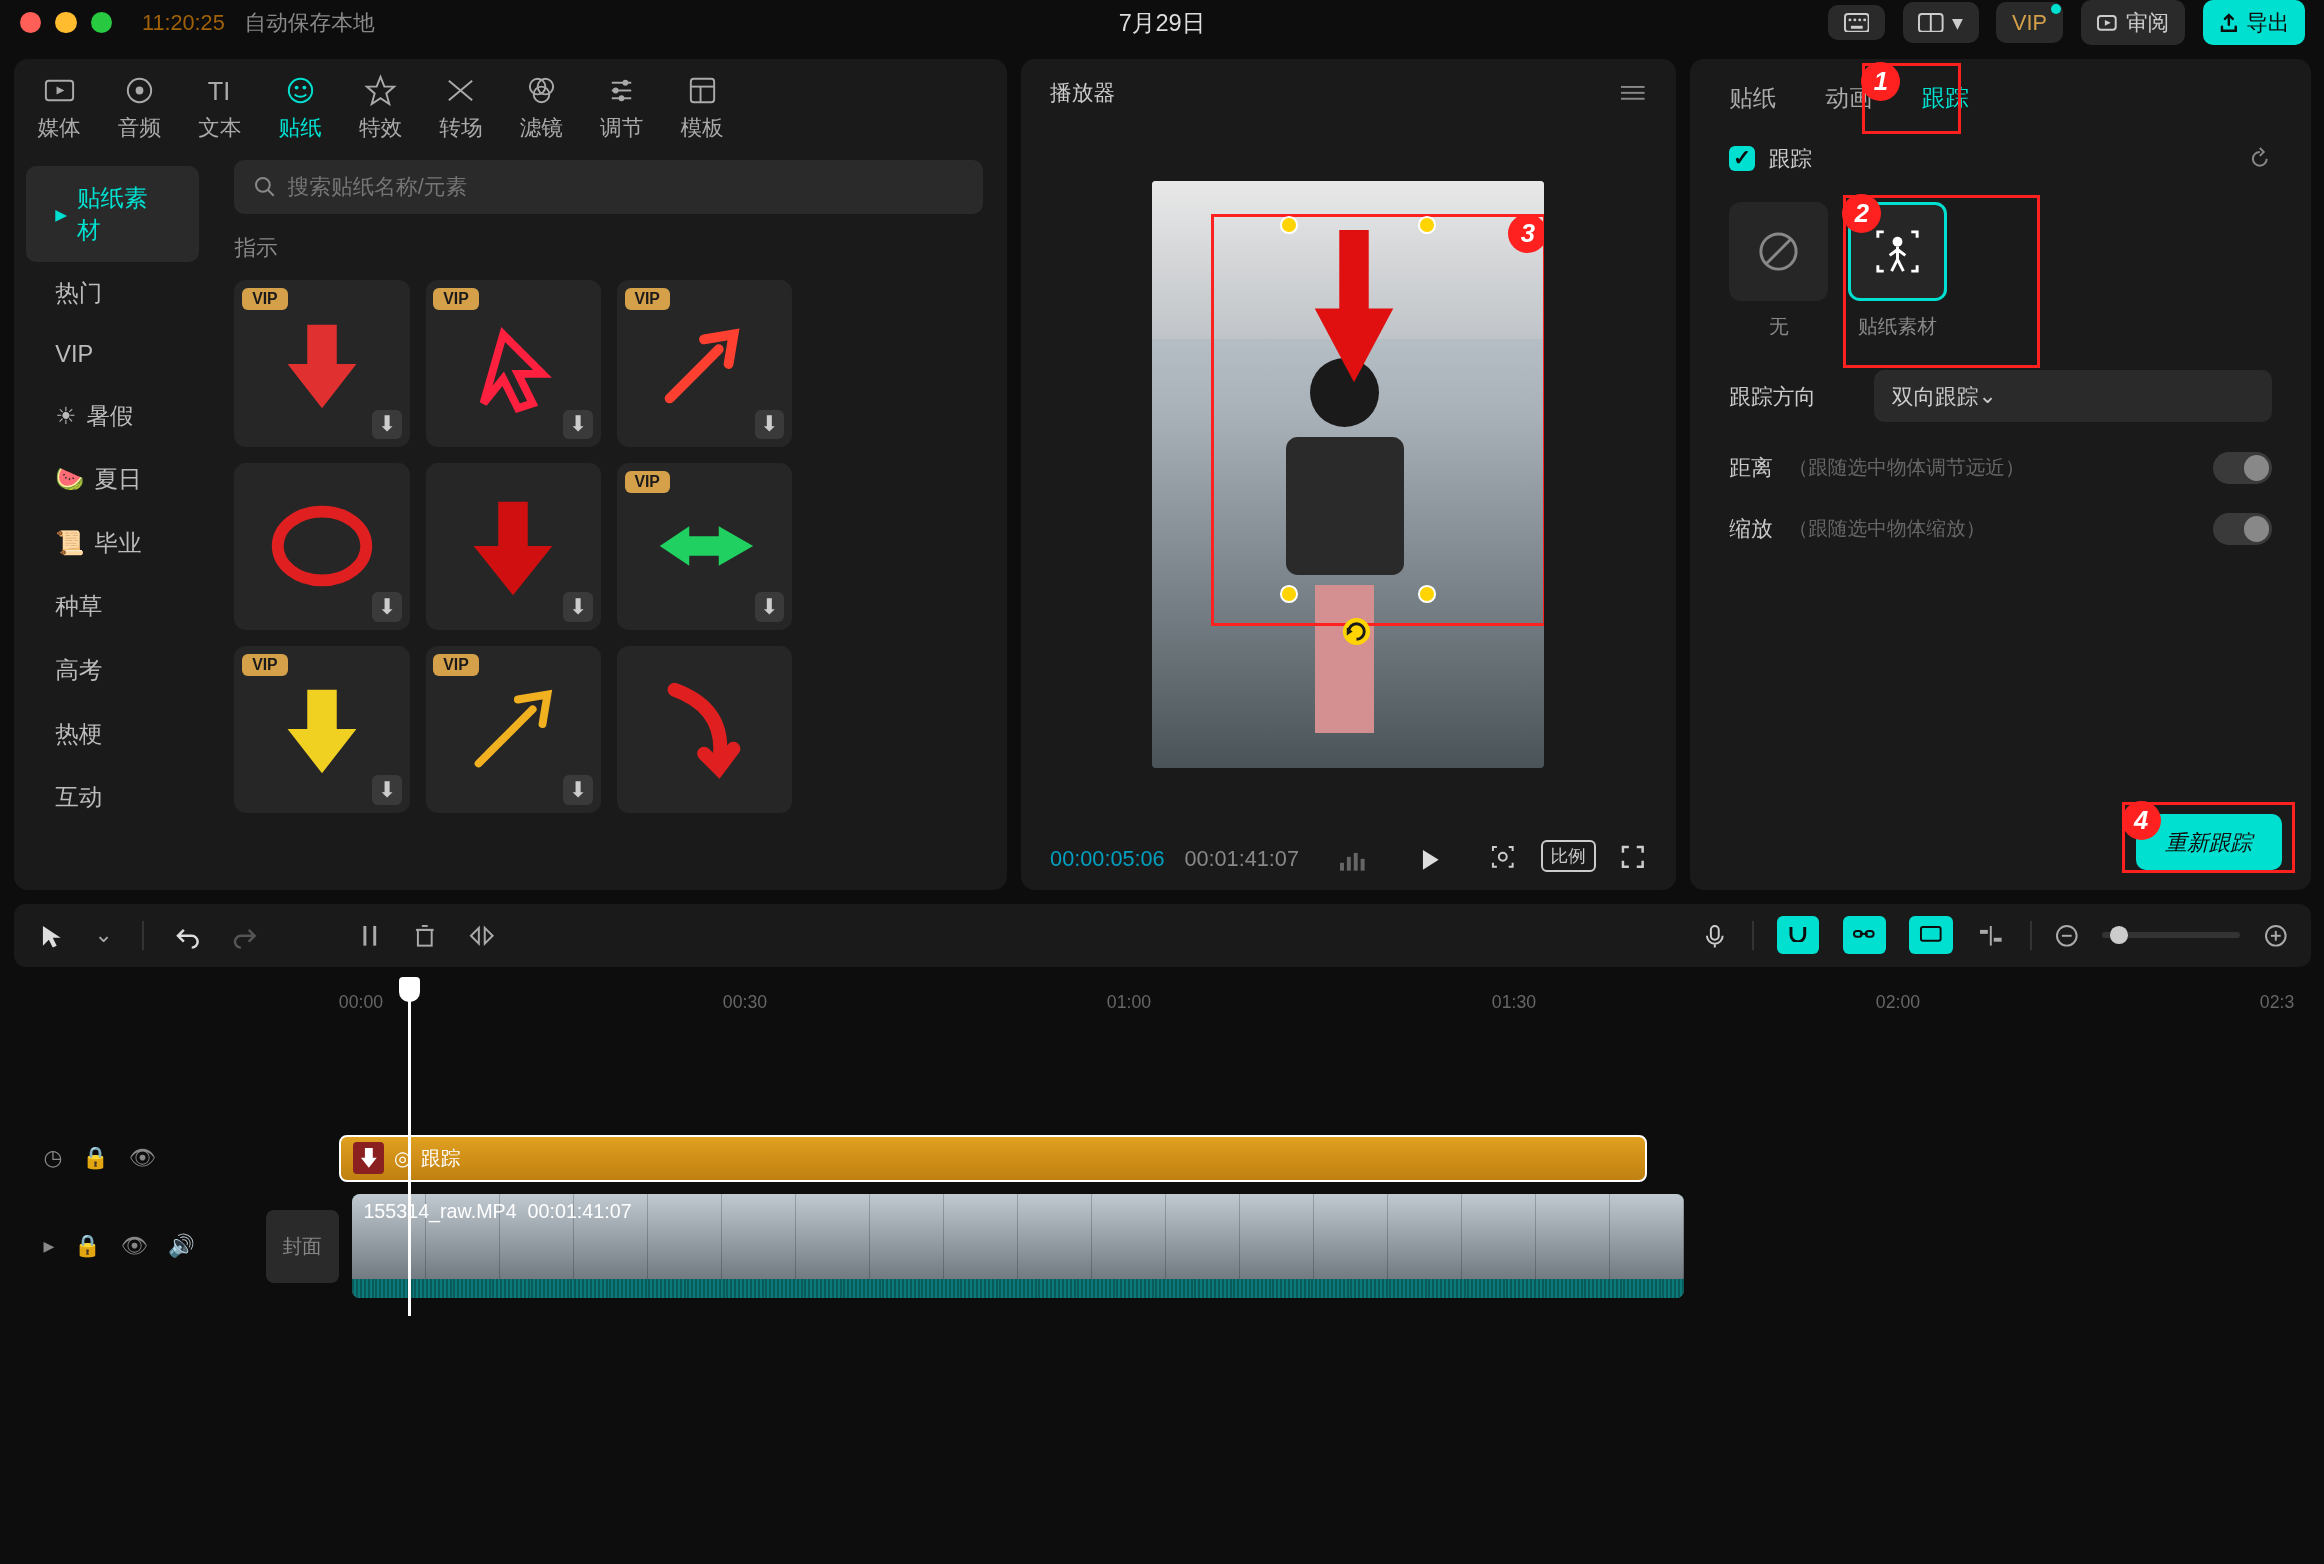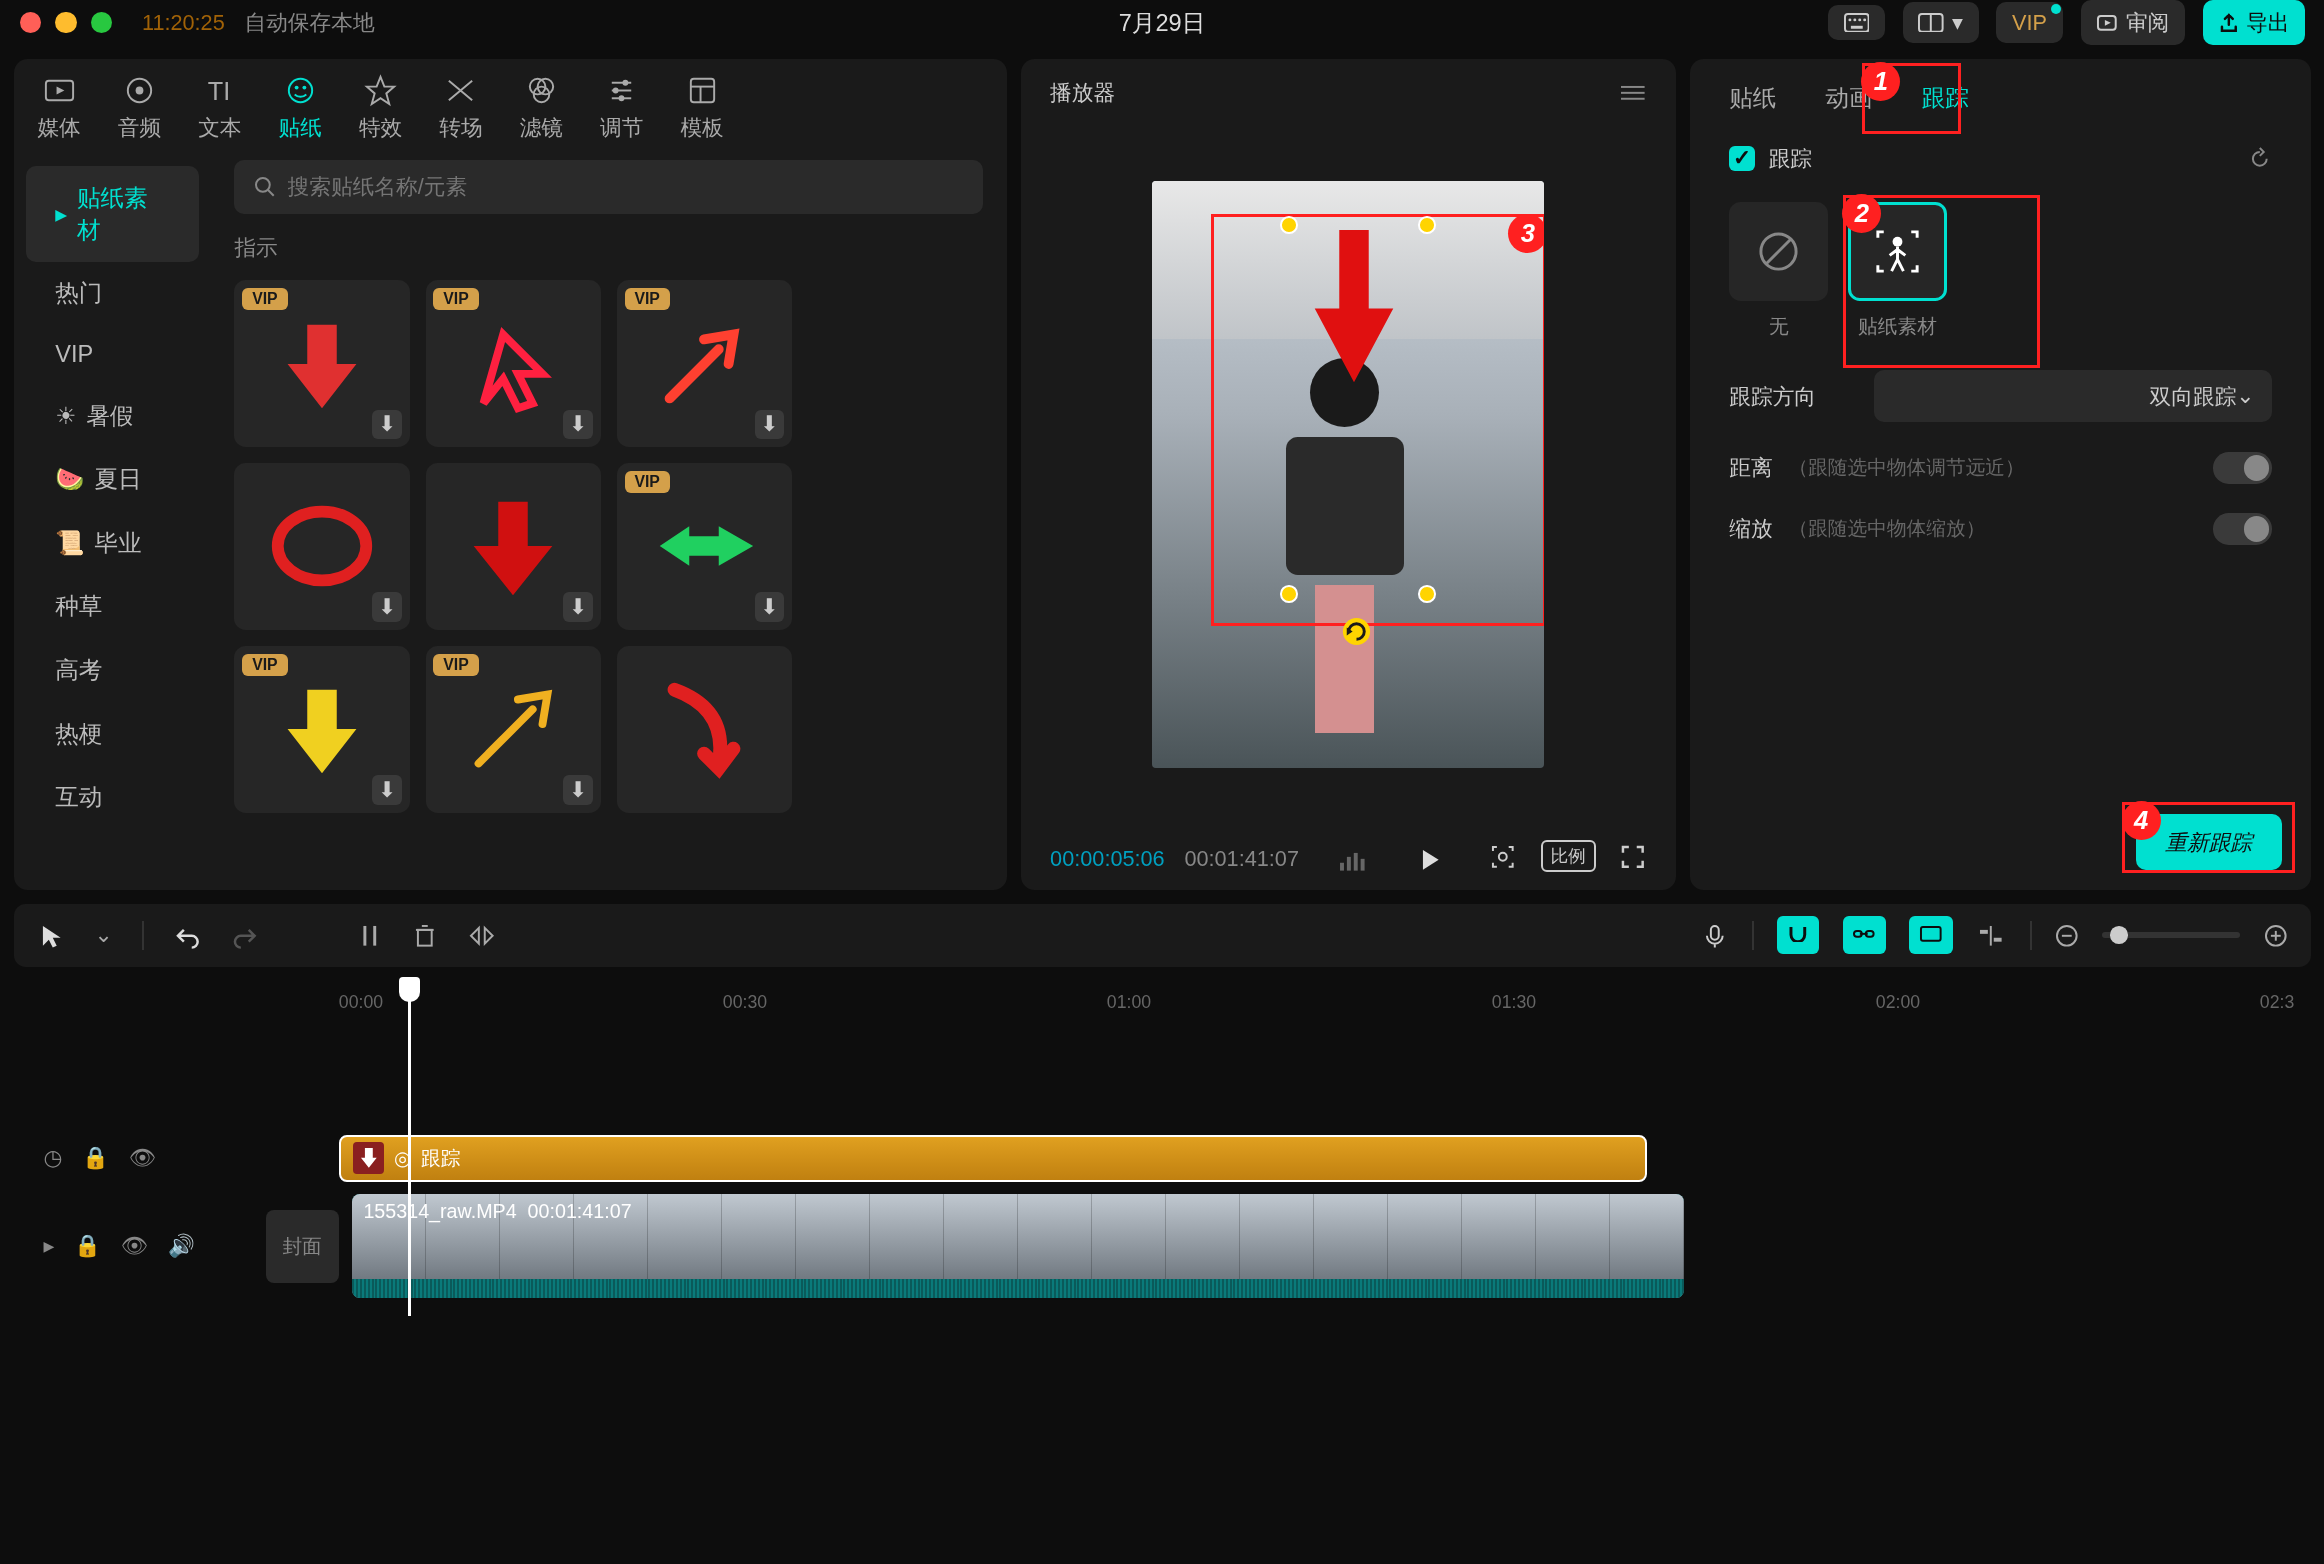--- a/index.html
+++ b/index.html
@@ -72,21 +72,21 @@
 .pbody { padding: 11.8px 39px; flex: 1; }
 .prow { display: flex; align-items: center; margin-bottom: 29.6px; }
 .chk { width: 25.6px; height: 25.6px; background: #00e0d0; border-radius: 5.9px; margin-right: 13.8px; display: flex; align-items: center; justify-content: center; color: #0d0d0d; font-weight: 700; }
 .reset { margin-left: auto; color: #888; }
 .track-opts { display: flex; gap: 19.7px; margin-bottom: 29.6px; position: relative; }
 .topt { display: flex; flex-direction: column; align-items: center; gap: 11.8px; }
 .topt-box { width: 99px; height: 99px; background: #262626; border-radius: 11.8px; display: flex; align-items: center; justify-content: center; }
 .topt-box.active { border: 3px solid #00e0d0; }
 .topt-label { font-size: 19.7px; color: #888; }
 .redbox-opt { position: absolute; border: 3.9px solid #ff2020; top: -7.9px; left: 114px; width: 197px; height: 173px; }
-.sel { flex: 1; background: #2a2a2a; border-radius: 9.9px; padding: 11.8px 17.7px; display: flex; justify-content: flex-end; align-items: center; margin-left: 58px; }
+.sel { flex: 1; background: #2a2a2a; border-radius: 9.9px; padding: 11.8px 17.7px; display: flex; justify-content: flex-start; align-items: center; margin-left: 58px; }
 .toggle { margin-left: auto; width: 59px; height: 31.5px; background: #3a3a3a; border-radius: 15.8px; position: relative; }
 .toggle::after { content: ''; position: absolute; width: 25.6px; height: 25.6px; background: #888; border-radius: 50%; top: 3px; right: 3px; }
 .hint { color: #666; font-size: 19.7px; margin-left: 15.8px; }
 .pfoot { margin-top: auto; padding: 19.7px 29.6px; position: relative; }
 .retrack { background: #00e0d0; color: #0d0d0d; padding: 13.8px 29.6px; border-radius: 9.9px; float: right; font-size: 21.7px; font-weight: 500; font-style: italic; }
 .redbox-btn { position: absolute; border: 3.9px solid #ff2020; right: 15.8px; top: 7.9px; width: 173px; height: 71px; }
 
 
 .tlbar { height: 63px; background: #1a1a1a; margin: 13.8px; border-radius: 11.8px; display: flex; align-items: center; padding: 0 23.6px; gap: 29.6px; }
 .tlbar-right { margin-left: auto; display: flex; gap: 23.6px; align-items: center; }

